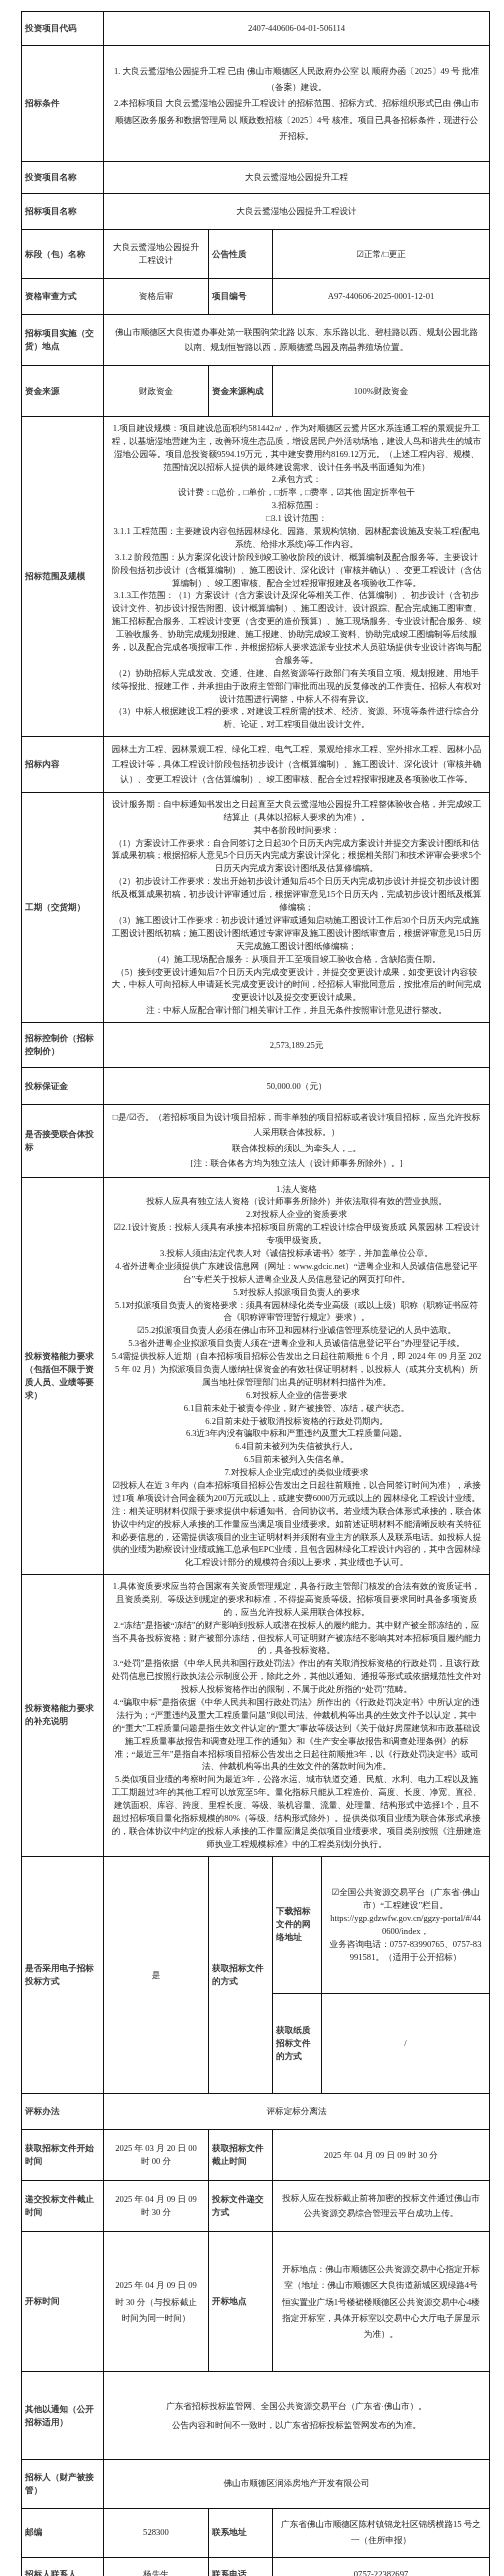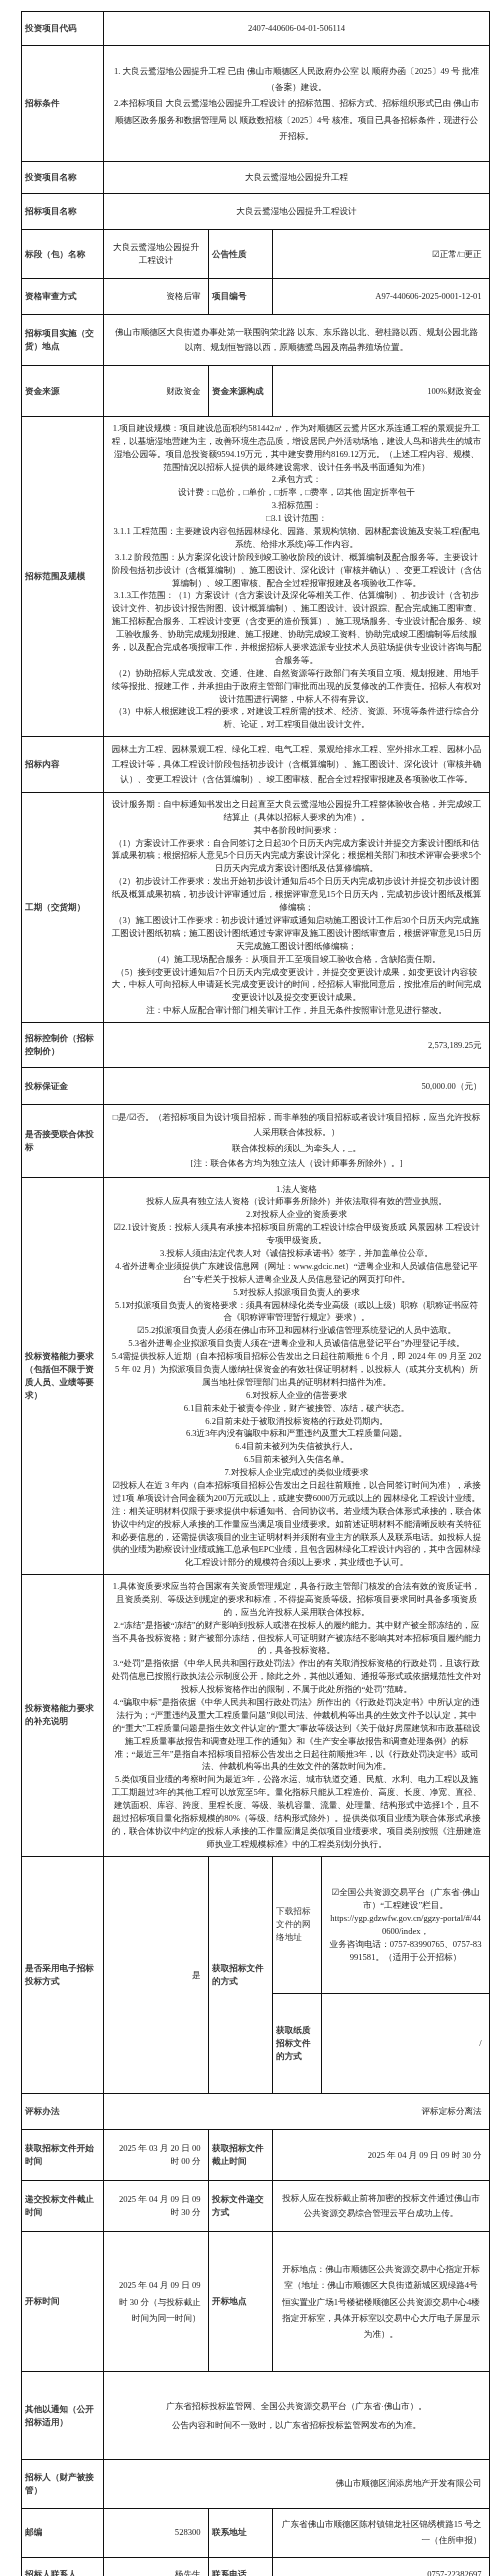--- a/index.html
+++ b/index.html
@@ -7,21 +7,21 @@
   .page{width:505px;background:#fff;padding-top:11px;}
   .doc-title{width:100%;text-align:center;font-size:10.4px;font-weight:bold;color:#111;
     font-family:"Liberation Sans","DejaVu Sans",sans-serif;margin:0 0 7.4px 0;letter-spacing:0.6px;}
   table.doc{border-collapse:collapse;table-layout:fixed;width:467px;margin:0 auto 0 21px;
     border:1.2px solid #101010;}
   table.doc td{border:0.6px solid #101010;vertical-align:middle;word-break:break-all;
     font-size:8.6px;line-height:1.5;}
   td.lb{font-family:"Liberation Sans","DejaVu Sans",sans-serif;font-weight:bold;color:#3c3c3c;
     text-align:left;padding:3.7px 3.1px;font-size:9px;line-height:1.65;}
   td.ct{padding:4.9px 7.4px;color:#1c1c1c;}
-  .c{text-align:right;}
+  .c{text-align:center;}
   .l{text-align:center;}
   .p{white-space:pre-line;text-align:center;}
   .bold{font-weight:normal;font-size:9.2px;}
   .h52{height:32px}.h56{height:34px}.h57{height:35px}.h58{height:36px}.h60{height:37px}
   .h74{height:45px}.h80{height:49px}.h83{height:51px}.h84{height:51px}
   .h190{height:116px}
 </style>
 </head>
 <body>
 
@@ -162,21 +162,21 @@
 2.“冻结”是指被“冻结”的财产影响到投标人或潜在投标人的履约能力。其中财产被全部冻结的，应当不具备投标资格；财产被部分冻结，但投标人可证明财产被冻结不影响其对本招标项目履约能力的，具备投标资格。
 3.“处罚”是指依据《中华人民共和国行政处罚法》作出的有关取消投标资格的行政处罚，且该行政处罚信息已按照行政执法公示制度公开，除此之外，其他以通知、通报等形式或依据规范性文件对投标人投标资格作出的限制，不属于此处所指的“处罚”范畴。
 4.“骗取中标”是指依据《中华人民共和国行政处罚法》所作出的《行政处罚决定书》中所认定的违法行为；“严重违约及重大工程质量问题”则以司法、仲裁机构等出具的生效文件予以认定，其中的“重大”工程质量问题是指生效文件认定的“重大”事故等级达到《关于做好房屋建筑和市政基础设施工程质量事故报告和调查处理工作的通知》和《生产安全事故报告和调查处理条例》的标准；“最近三年”是指自本招标项目招标公告发出之日起往前顺推3年，以《行政处罚决定书》或司法、仲裁机构等出具的生效文件的落款时间为准。
 5.类似项目业绩的考察时间为最近3年，公路水运、城市轨道交通、民航、水利、电力工程以及施工工期超过3年的其他工程可以放宽至5年。量化指标只能从工程造价、高度、长度、净宽、直径、建筑面积、库容、跨度、里程长度、等级、装机容量、流量、处理量、结构形式中选择1个，且不超过招标项目量化指标规模的80%（等级、结构形式除外）。提供类似项目业绩为联合体形式承接的，联合体协议中约定的投标人承接的工作量应满足类似项目业绩要求。项目类别按照《注册建造师执业工程规模标准》中的工程类别划分执行。</td>
     </tr>
 
     <tr>
       <td class="lb" rowspan="2">是否采用电子招标投标方式</td>
       <td class="ct c" rowspan="2">是</td>
       <td class="lb" rowspan="2">获取招标文件的方式</td>
-      <td class="lb" style="font-weight:normal;height:129px">下载招标文件的网络地址</td>
+      <td class="lb" style="font-weight:bold;height:129px">下载招标文件的网络地址</td>
       <td class="ct p">☑全国公共资源交易平台（广东省·佛山市）“工程建设”栏目。
 https://ygp.gdzwfw.gov.cn/ggzy-portal/#/440600/index，
 业务咨询电话：0757-83990765、0757-83991581。（适用于公开招标）</td>
     </tr>
     <tr>
       <td class="lb" style="font-weight:bold;height:92px">获取纸质招标文件的方式</td>
       <td class="ct c">/</td>
     </tr>
 
     <tr class="h58">

